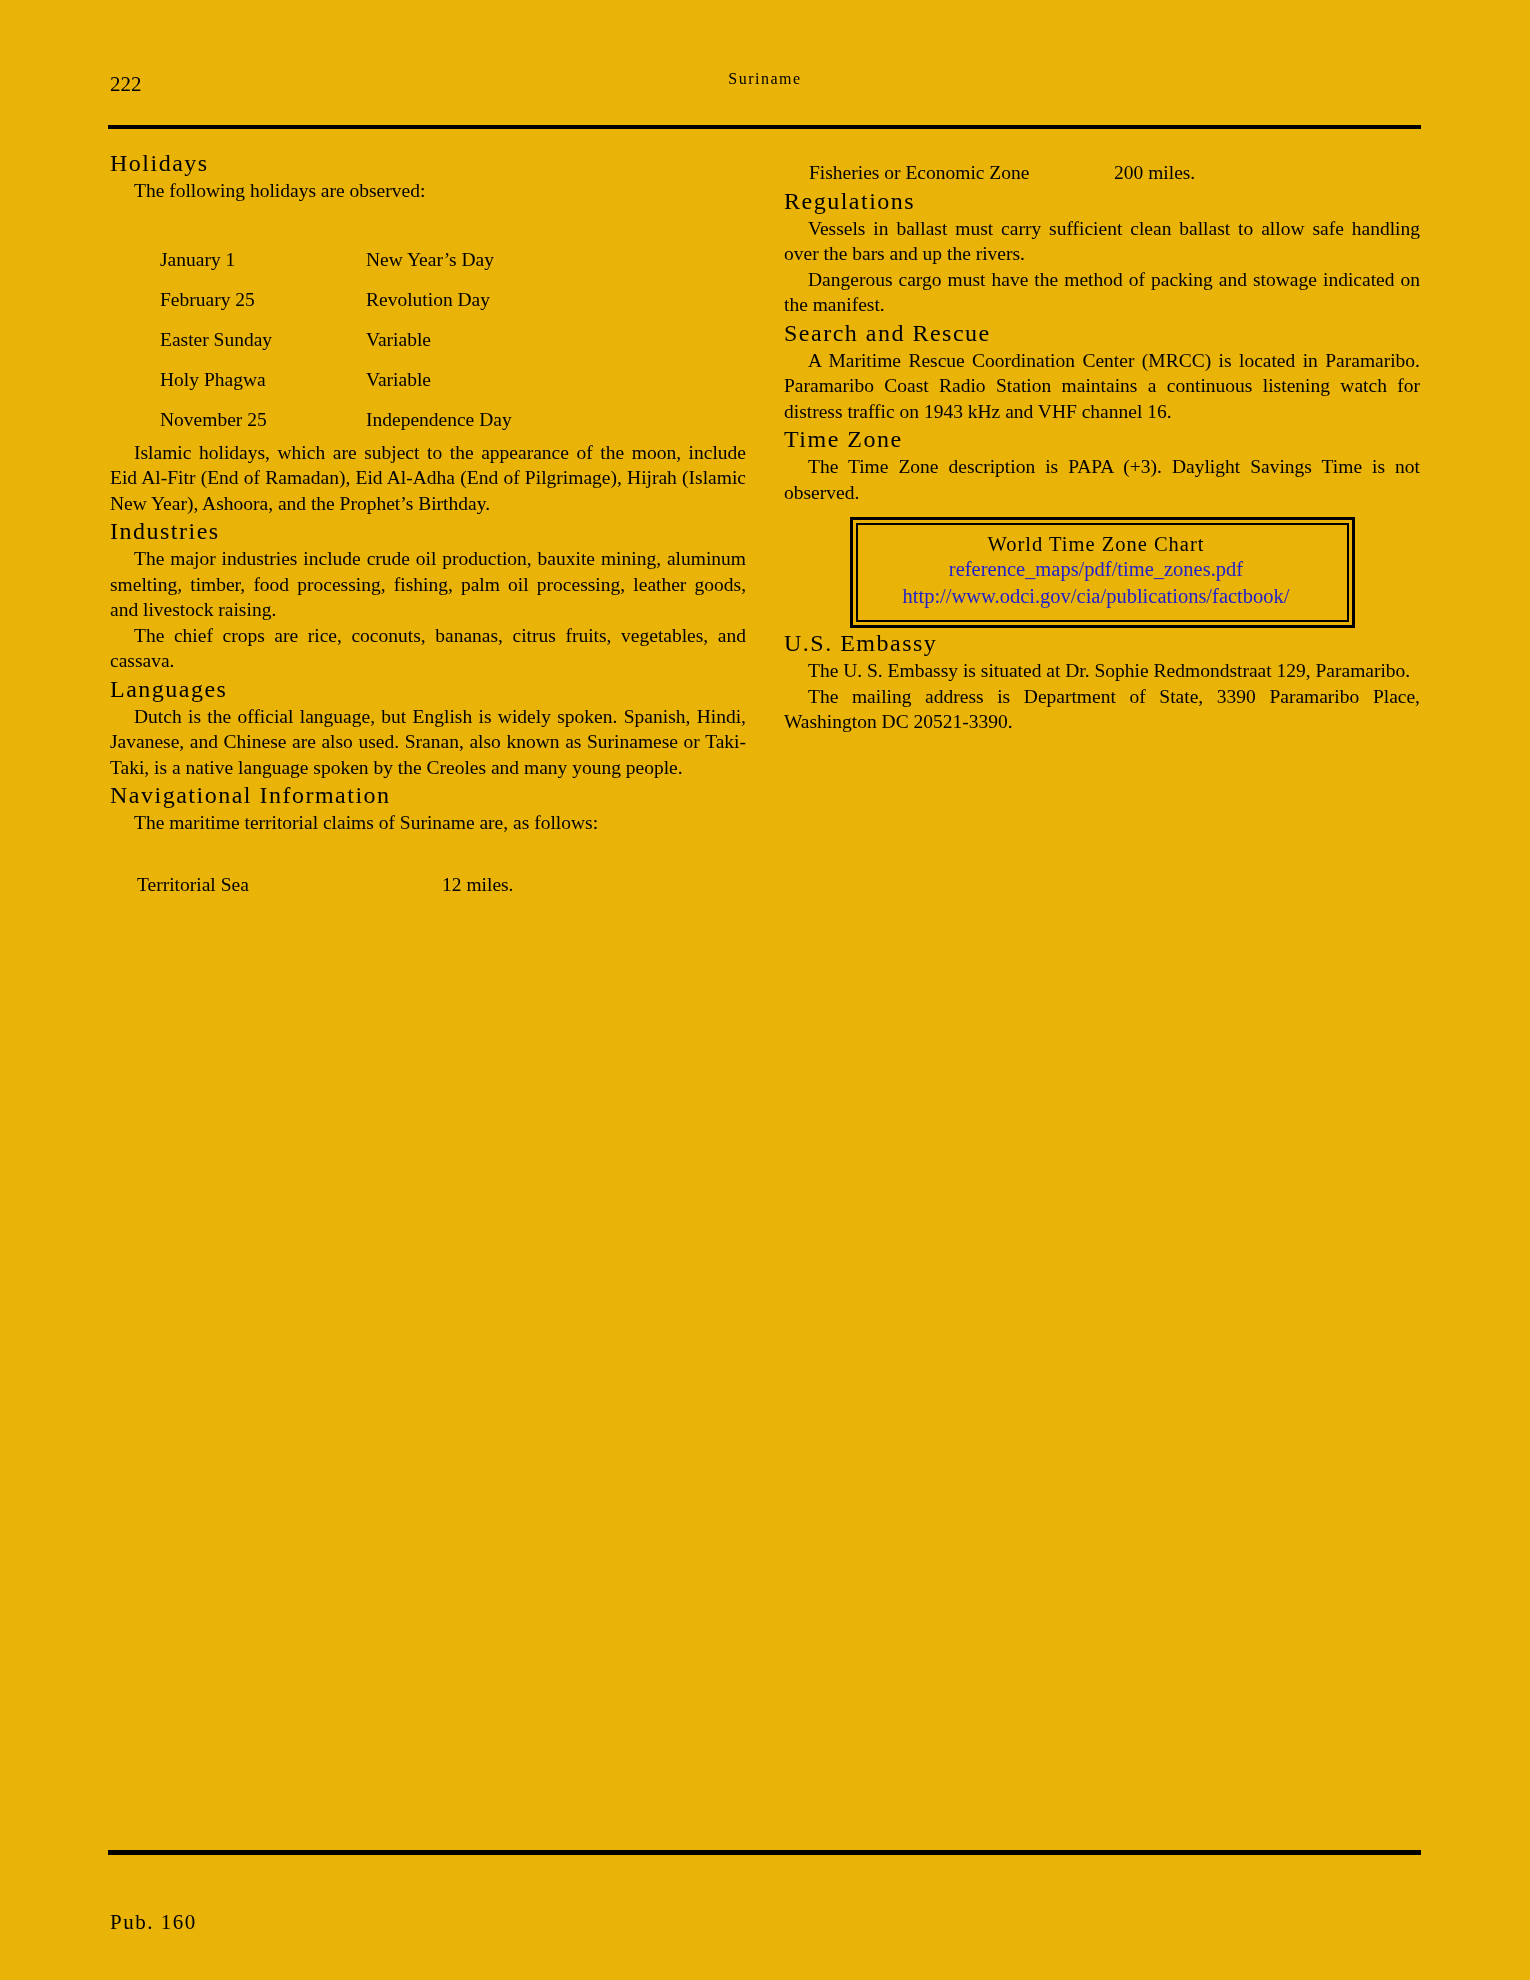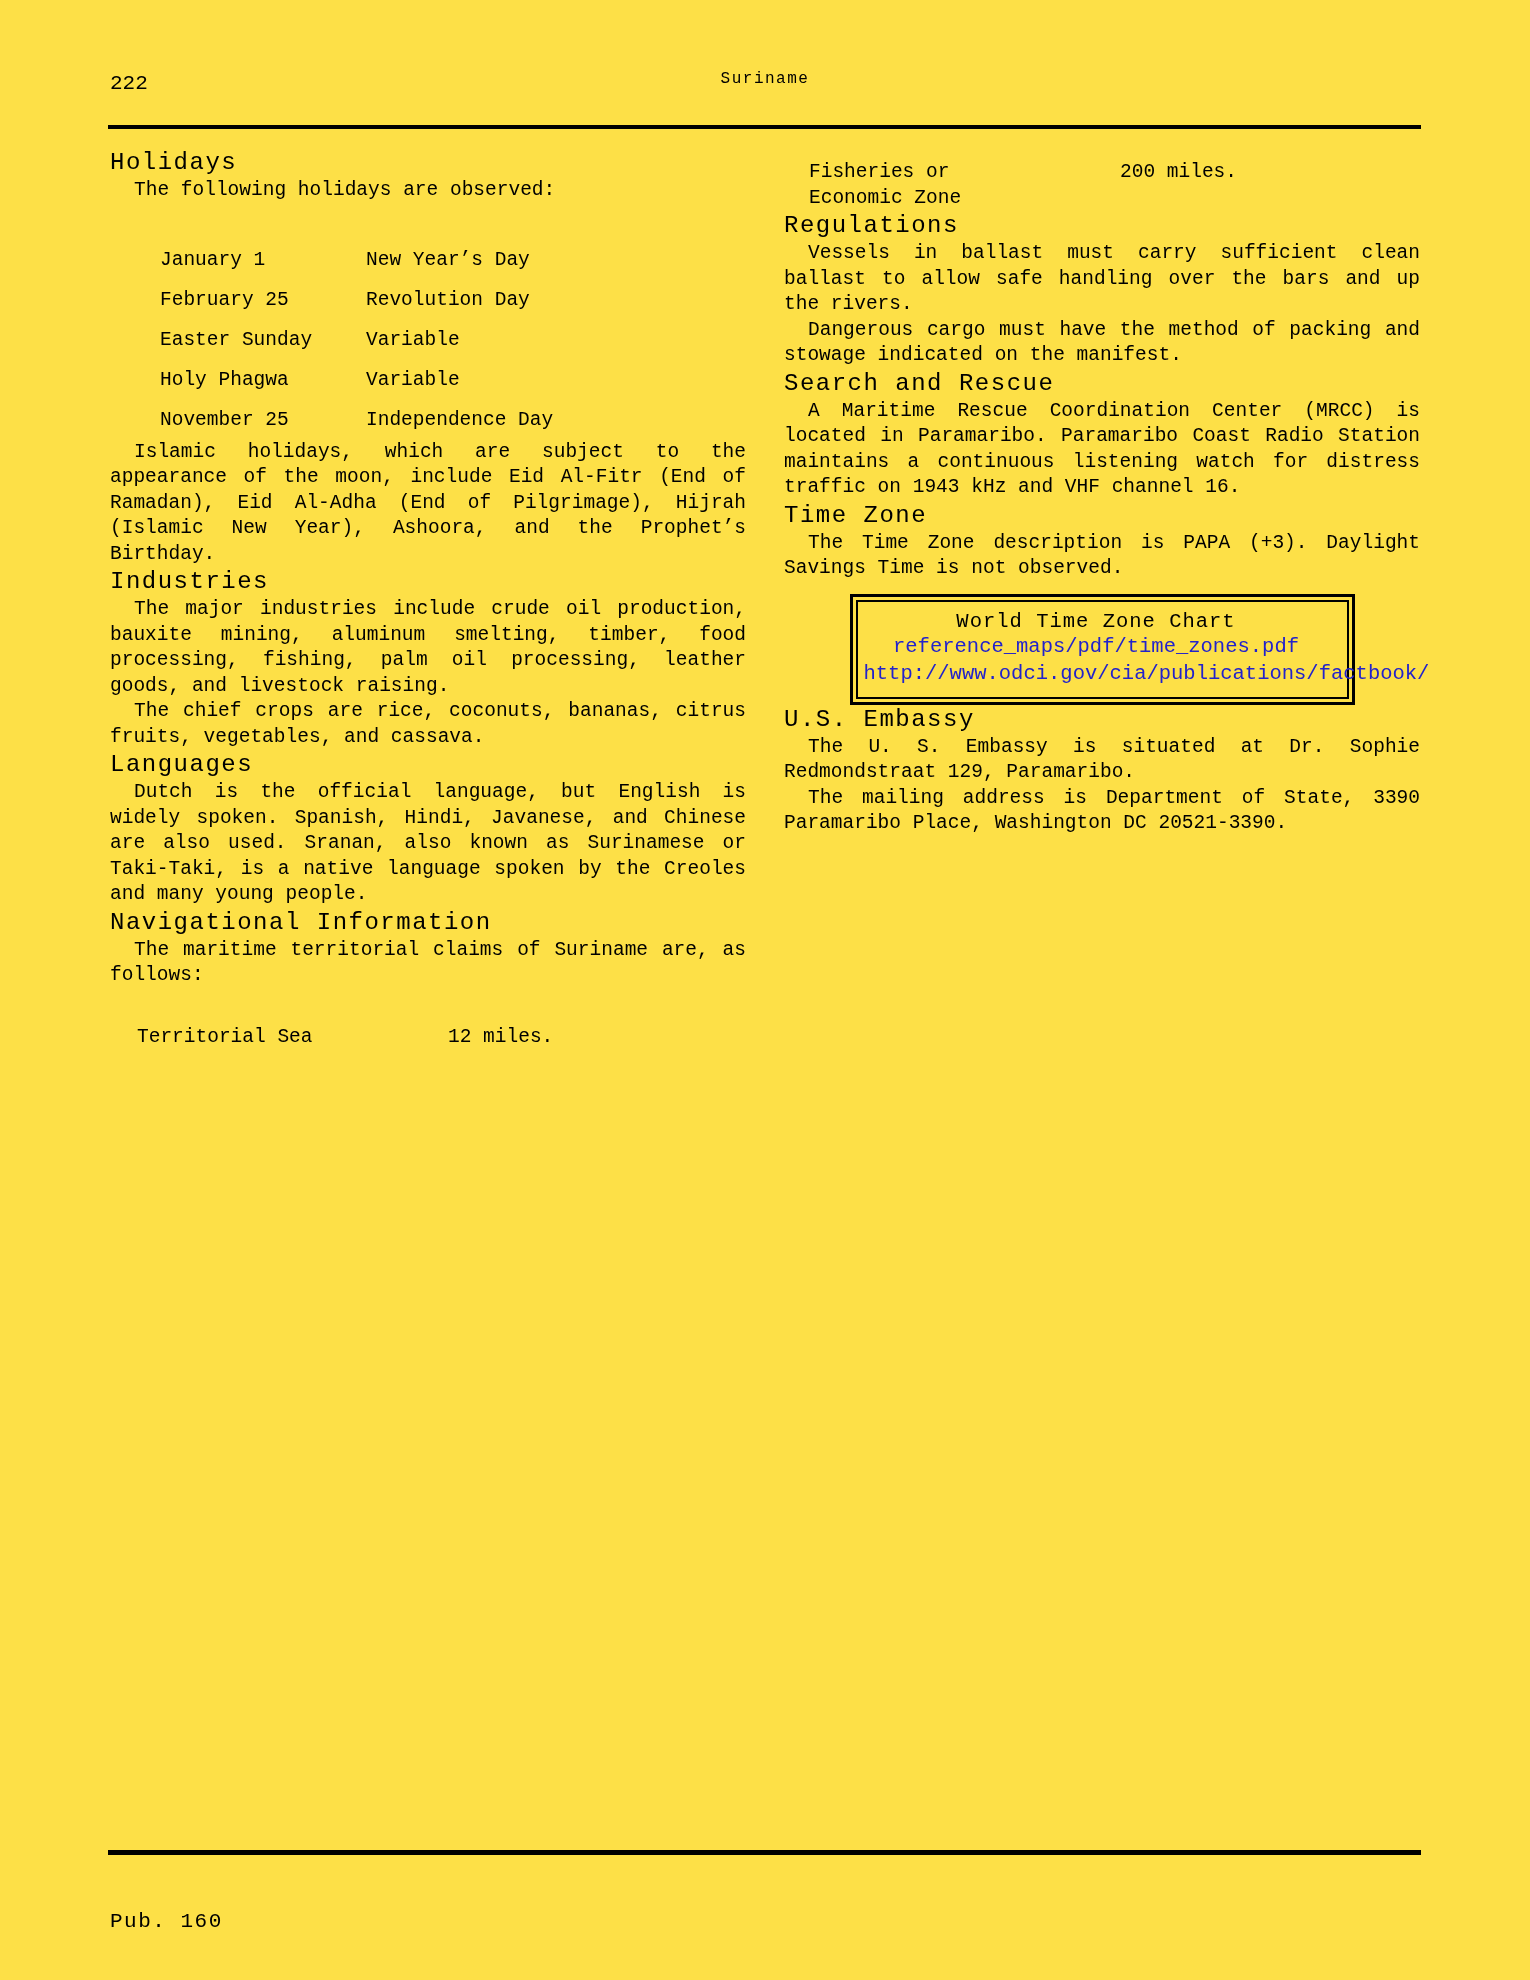--- a/index.html
+++ b/index.html
@@ -1,18 +1,18 @@
 <!DOCTYPE html>
 <html><head>
 <meta charset="utf-8">
 <style>
   html,body{margin:0;padding:0;background:#ffffff;}
   body{width:1530px;height:1980px;position:relative;color:#000;
        font-family:"Liberation Serif", serif;}
-  .page{position:absolute;inset:0;background:#fde047;font-family:Liberation Mono, monospace;}
+  .page{position:absolute;inset:0;background:#eab308;}
 
   
   .hdr-pagenum{position:absolute;top:72px;left:110px;font-size:21px;}
   .hdr-title{position:absolute;top:70px;left:110px;width:1310px;text-align:center;
              font-size:16px;letter-spacing:1.5px;}
   .rule-top{position:absolute;top:125px;left:108px;width:1313px;height:4px;background:#000;}
   .rule-bottom{position:absolute;top:1850px;left:108px;width:1313px;height:5px;background:#000;}
   .ftr-label{position:absolute;top:1910px;left:110px;font-size:21px;letter-spacing:1.5px;}
 
   
@@ -22,21 +22,21 @@
 
   h2.sec{font-size:24px;font-weight:normal;letter-spacing:1.5px;margin:0;line-height:30px;}
   p.body{font-size:19.5px;line-height:25.5px;text-align:justify;text-indent:24px;margin:0;}
 
   
   .hol-table{margin:36px 0 0 50px;font-size:19.5px;line-height:40px;}
   .hol-row{display:flex;}
   .hol-name{width:206px;flex:0 0 206px;}
 
   
-  .claim-row{display:flex;font-size:19.5px;line-height:25.5px;gap:6px;}
+  .claim-row{display:flex;font-size:19.5px;line-height:25.5px;}
   .claim-row-left{margin:36px 0 0 27px;}
   .claim-row-right{margin:12px 0 0 25px;}
   .claim-name{flex:0 0 305px;padding-right:65px;box-sizing:border-box;}
 
   
   .mt-intro{margin-top:30px;}
   .mt-note{margin-top:40px;}
   .mt-sec{margin-top:42px;}
   .mt-sec-lg{margin-top:58px;}
   .mt-sec-xl{margin-top:80px;}

